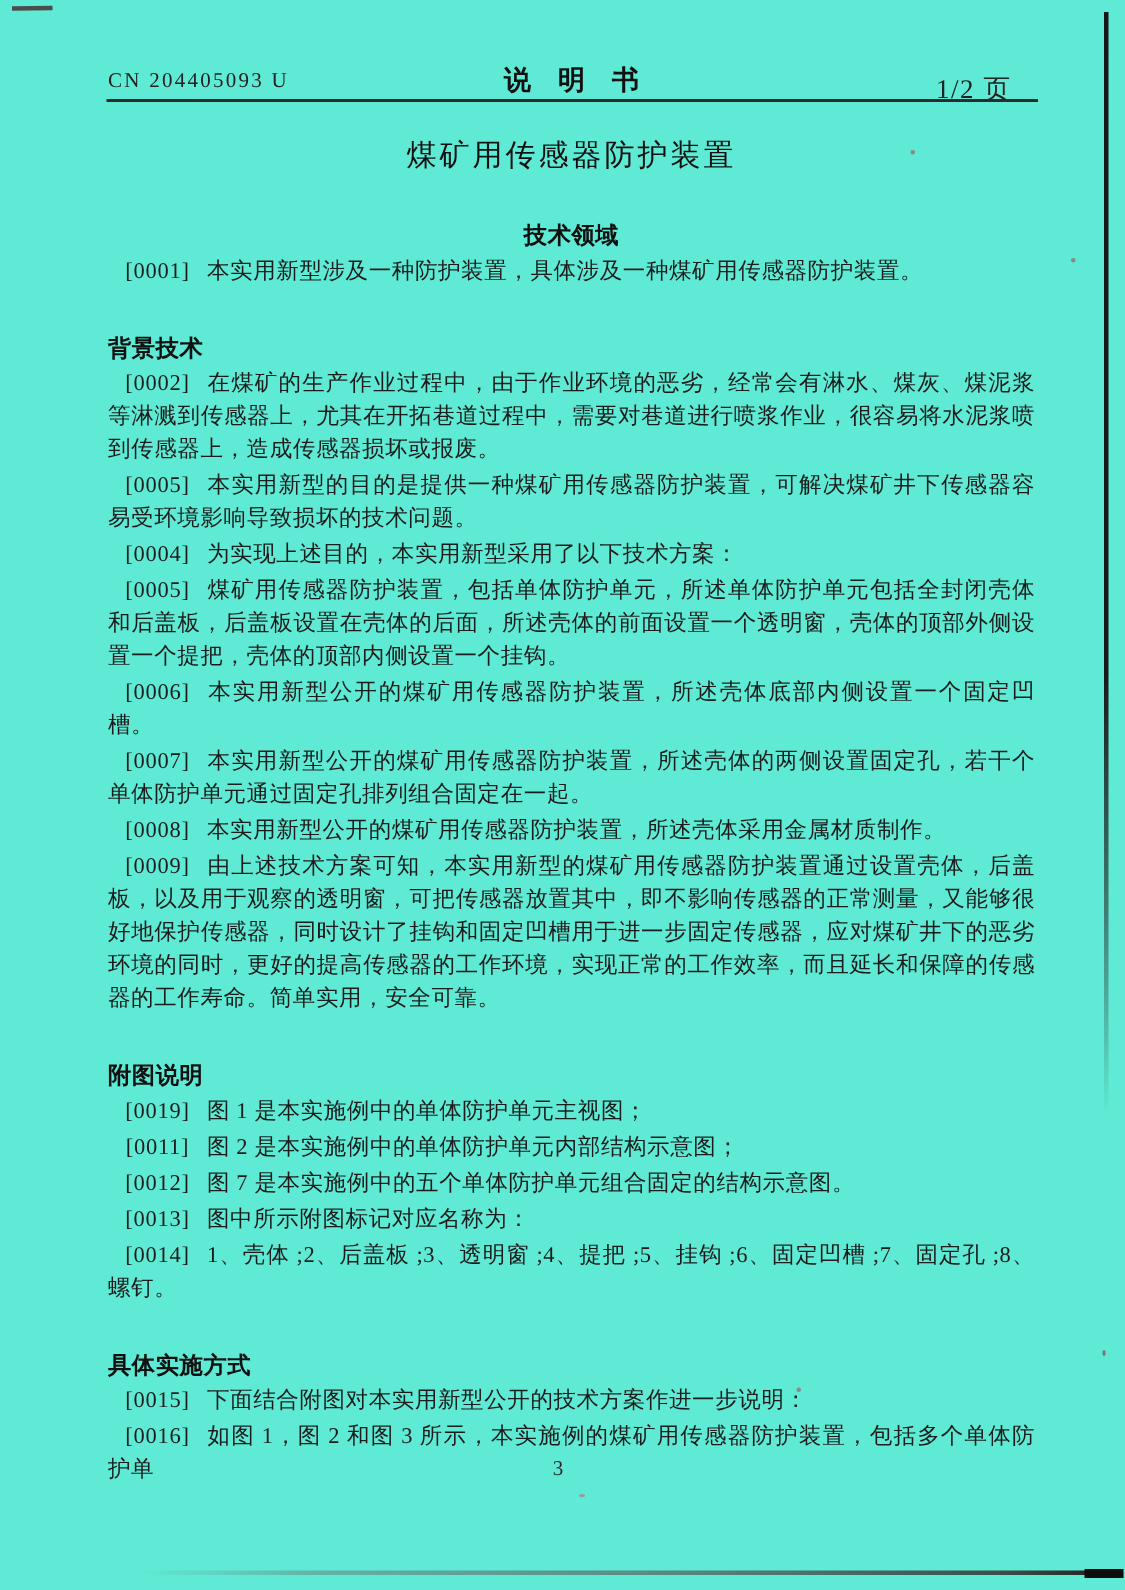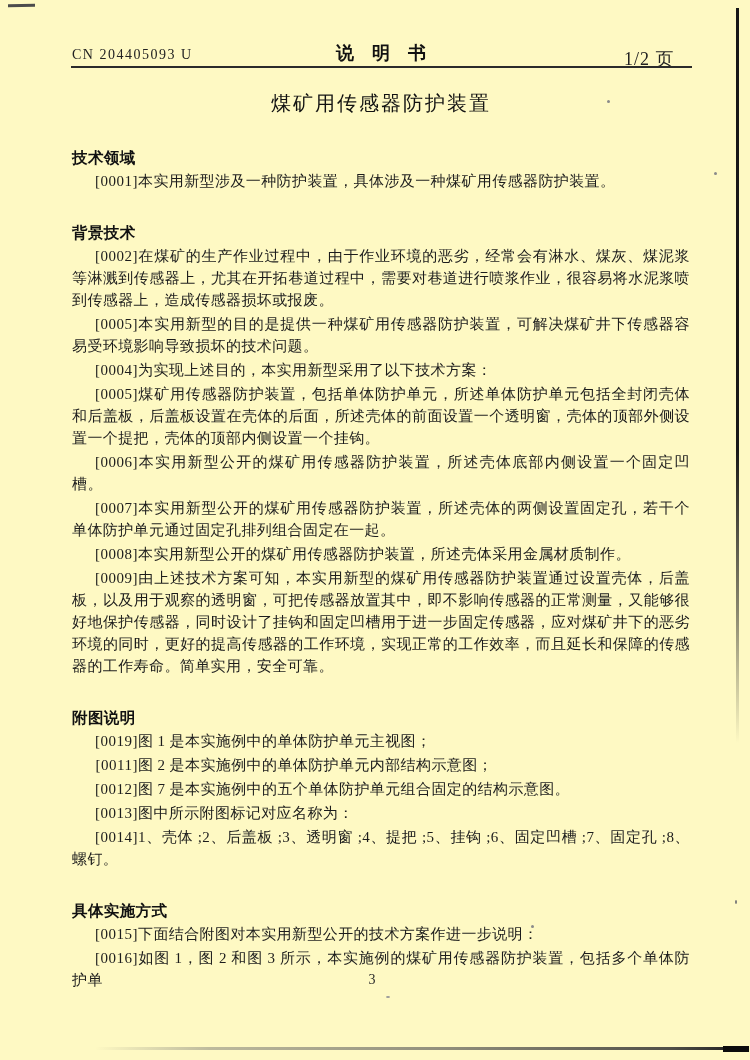--- a/index.html
+++ b/index.html
@@ -4,21 +4,21 @@
 <style>
   html, body { margin: 0; padding: 0; }
   body {
     width: 750px; height: 1060px;
     background: #f4f4f2;
     font-family: "Liberation Serif", "DejaVu Serif", serif;
   }
   .page {
     position: relative;
     width: 750px; height: 1060px;
-    background: #fef9c3;
+    background: #5eead4;
     overflow: hidden;
     color: #1d1d1d;
   }
   
   .h-left {
     position: absolute; top: 47px; left: 72px;
     font-size: 14px; letter-spacing: 1.5px; color: #222;
     white-space: nowrap;
   }
   .h-center {
@@ -51,25 +51,25 @@
     letter-spacing: 0.4px;
     text-align: justify;
     color: #1c1c1c;
   }
   .content section { margin: 0; }
   .content h2 {
     font-family: "Liberation Sans", "DejaVu Sans", sans-serif;
     font-size: 15.5px; font-weight: 700; color: #111;
     line-height: 22px; margin: 30px 0 1px 0; text-align: left;
   }
-  .content section:first-child h2 { margin-top: 0; }
+  .content section:first-child h2 { margin-top: 0; text-align: center; }
   .content p { margin: 0 0 2px 0; }
   .pnum {
     display: inline-block; width: 66px;
-    letter-spacing: 0.5px; text-align: right;
+    letter-spacing: 0.5px; text-align: center;
   }
   
   .page-num {
     position: absolute; top: 972px; left: 0; width: 744px;
     text-align: center; font-size: 14px; color: #2a2a2a;
   }
   
   .corner-dash {
     position: absolute; left: 8px; top: 4px;
     width: 27px; height: 3px; background: #4c4c4c;

